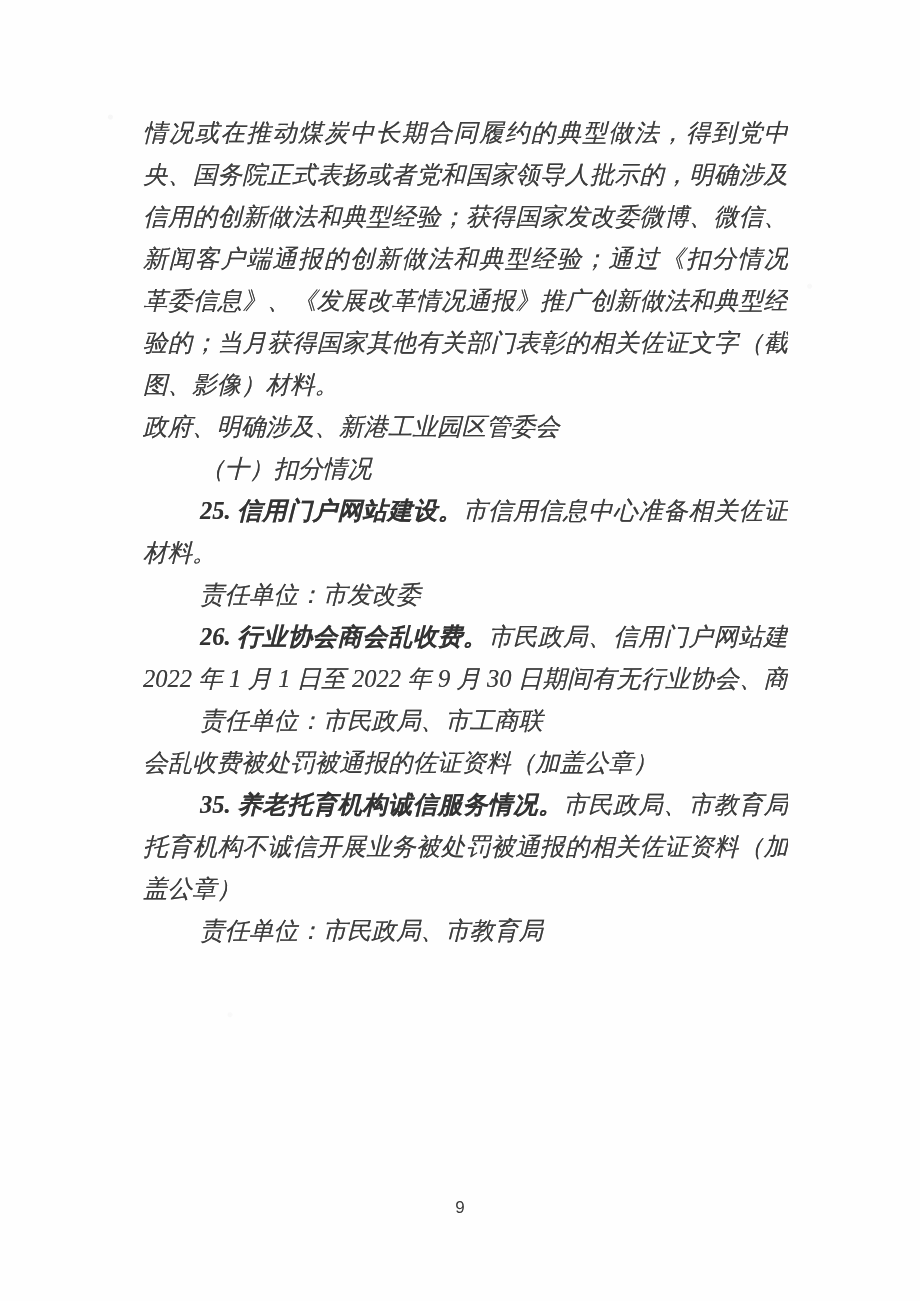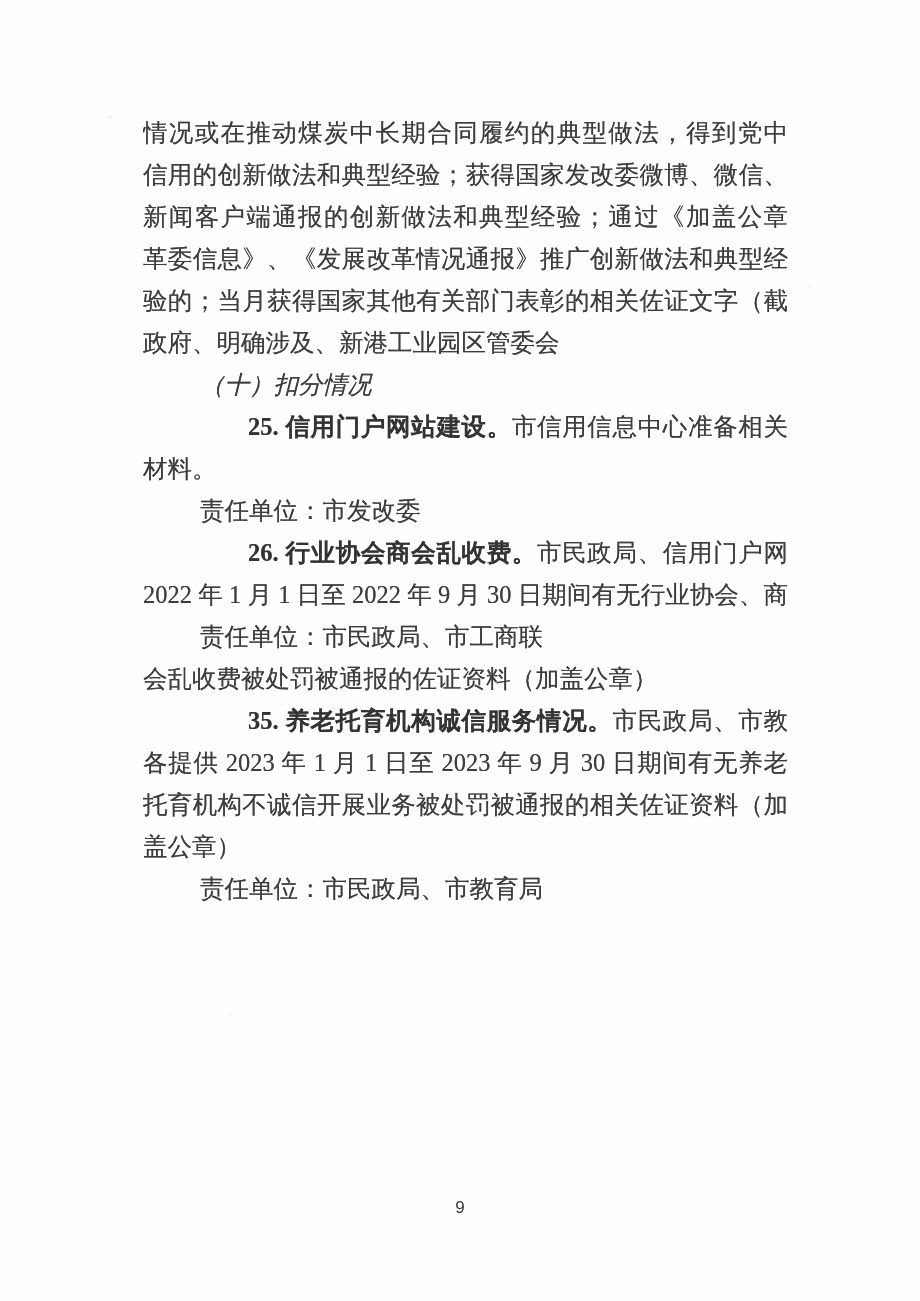--- a/index.html
+++ b/index.html
@@ -28,66 +28,67 @@
   }
   .line {
     height: 42px;
     line-height: 42px;
     font-size: 24.5px;
     color: #3d3d3d;
     overflow: hidden;
     text-align: left;
     text-shadow: 0 0 0.6px rgba(70,70,70,0.75);
     word-break: break-all;
+    font-style: italic;
   }
   .line.justify {
     text-align: justify;
     text-align-last: justify;
   }
   .line.indent {
     padding-left: 57px;
   }
   .line.kaiti {
     font-style: italic;
   }
   .line b {
     font-weight: bold;
     color: #333333;
-    margin-left: 48px;
   }
   .footer {
     position: absolute;
     top: 1198px;
     left: 0;
     width: 920px;
     text-align: center;
     font-size: 17px;
     color: #3a3a3a;
     font-family: "Liberation Sans", "DejaVu Sans", sans-serif;
   }
 </style>
 </head>
 <body>
 
 <div class="page">
   <div class="content">
       <div class="line justify"><span>情况或在推动煤炭中长期合同履约的典型做法，得到党中</span></div>
+      <div class="line justify"><span>央、国务院正式表扬或者党和国家领导人批示的，明确涉及</span></div>
       <div class="line justify"><span>信用的创新做法和典型经验；获得国家发改委微博、微信、</span></div>
-      <div class="line justify"><span>新闻客户端通报的创新做法和典型经验；通过《加盖公章</span></div>
+      <div class="line justify"><span>新闻客户端通报的创新做法和典型经验；通过《扣分情况</span></div>
       <div class="line justify"><span>革委信息》、《发展改革情况通报》推广创新做法和典型经</span></div>
       <div class="line justify"><span>验的；当月获得国家其他有关部门表彰的相关佐证文字（截</span></div>
+      <div class="line"><span>图、影像）材料。</span></div>
       <div class="line"><span>政府、明确涉及、新港工业园区管委会</span></div>
       <div class="line indent kaiti"><span>（十）扣分情况</span></div>
       <div class="line indent justify"><b>25. 信用门户网站建设。</b><span>市信用信息中心准备相关佐证</span></div>
       <div class="line"><span>材料。</span></div>
       <div class="line indent"><span>责任单位：市发改委</span></div>
       <div class="line indent justify"><b>26. 行业协会商会乱收费。</b><span>市民政局、信用门户网站建设</span></div>
       <div class="line justify"><span>2022 年 1 月 1 日至 2022 年 9 月 30 日期间有无行业协会、商</span></div>
       <div class="line indent"><span>责任单位：市民政局、市工商联</span></div>
       <div class="line"><span>会乱收费被处罚被通报的佐证资料（加盖公章）</span></div>
       <div class="line indent justify"><b>35. 养老托育机构诚信服务情况。</b><span>市民政局、市教育局</span></div>
-      <div class="line justify"><span>各提供 2023 年 1 月 1 日至 2023 年 9 月 30 日期间有无养老</span></div>
       <div class="line justify"><span>托育机构不诚信开展业务被处罚被通报的相关佐证资料（加</span></div>
       <div class="line"><span>盖公章）</span></div>
       <div class="line indent"><span>责任单位：市民政局、市教育局</span></div>
     </div>
   <div class="footer">9</div>
 </div>
 
 </body></html>

